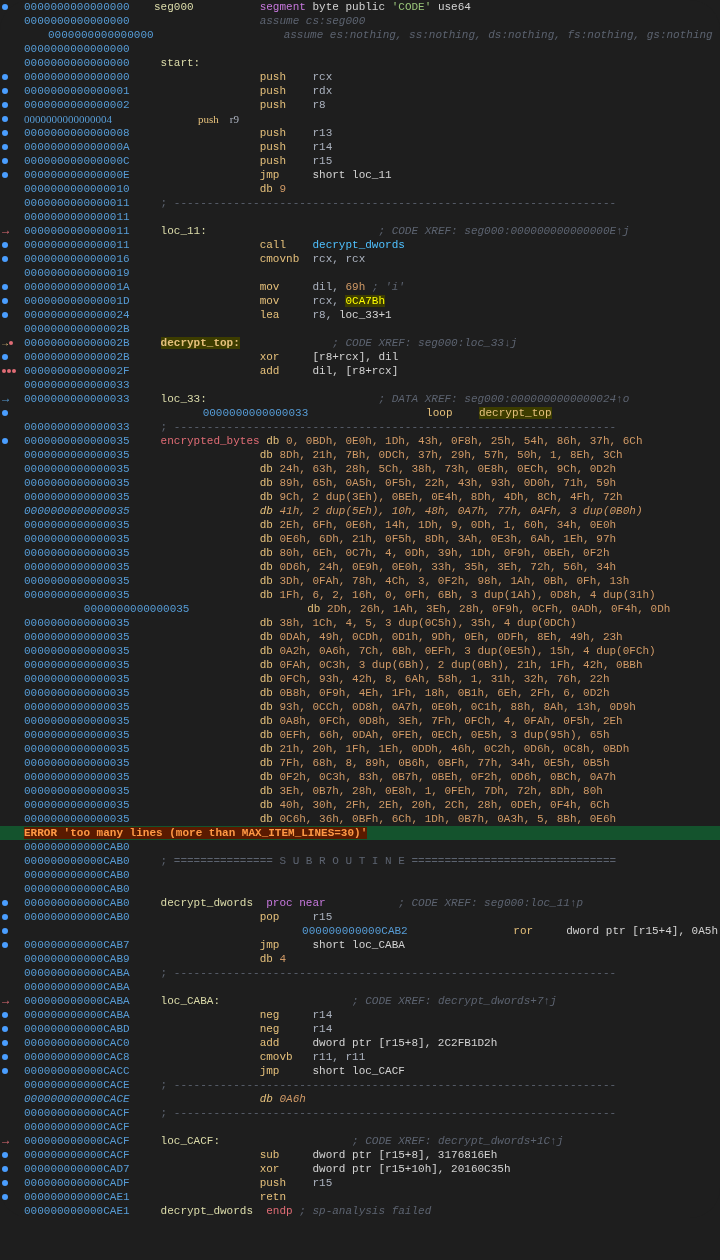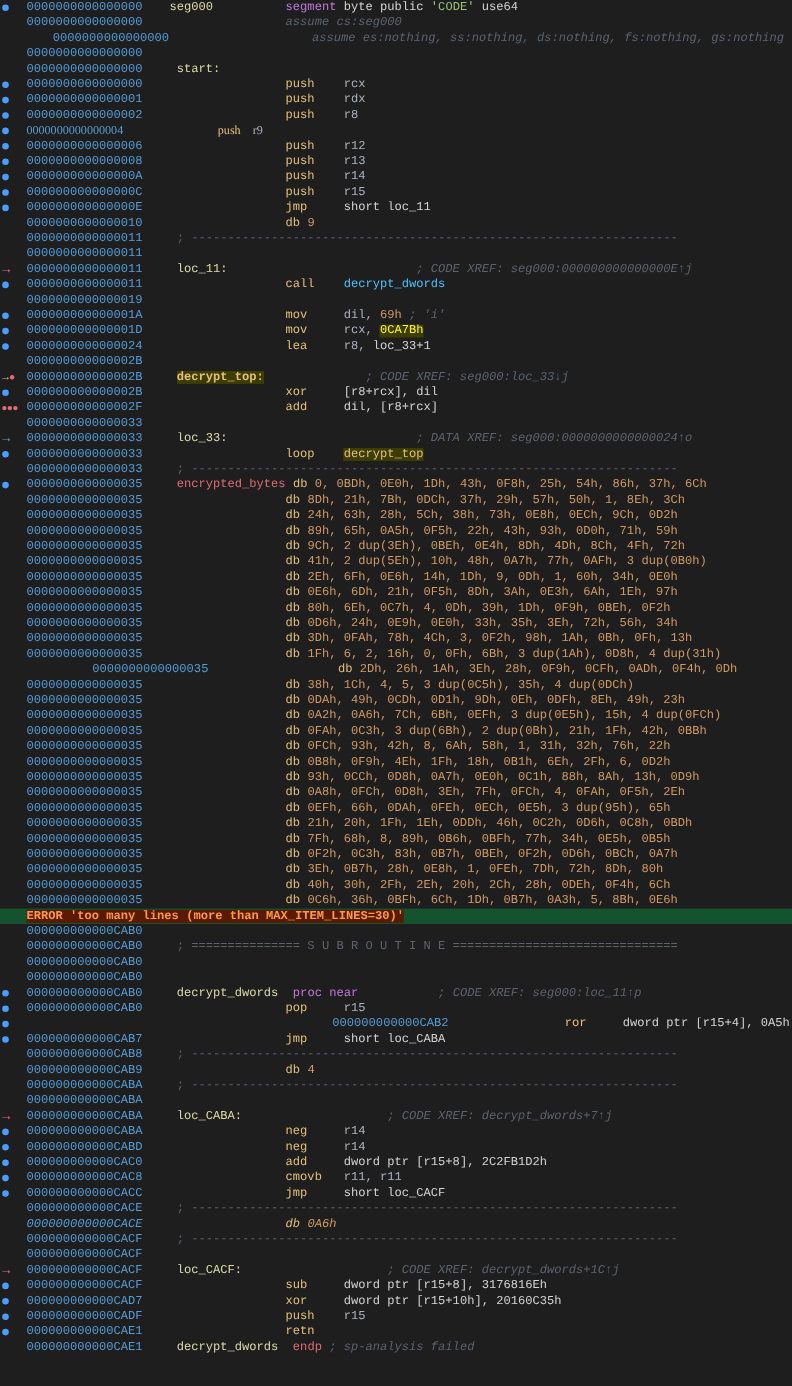--- a/index.html
+++ b/index.html
@@ -70,48 +70,48 @@
   <div id="lines-container">
       <div class="line"><span class="gutter"><span class="dot dot-blue"></span></span><span style="flex: 1 1 0%; overflow: hidden; text-overflow: ellipsis;"><span class="address">0000000000000000</span><span class="label-name">seg000</span>          <span class="seg-keyword">segment</span> <span>byte public</span> <span class="string-val">'CODE'</span> <span>use64</span></span></div>
       <div class="line"><span class="gutter"></span><span style="flex: 1 1 0%; overflow: hidden; text-overflow: ellipsis;"><span class="address">0000000000000000</span>                <span class="comment">assume cs:seg000</span></span></div>
       <div class="line"><span class="gutter"></span><span style="flex: 1 1 0%; overflow: hidden; text-overflow: ellipsis; margin-left: 24px;"><span class="address">0000000000000000</span>                <span class="comment">assume es:nothing, ss:nothing, ds:nothing, fs:nothing, gs:nothing</span></span></div>
       <div class="line"><span class="gutter"></span><span style="flex: 1 1 0%; overflow: hidden; text-overflow: ellipsis;"><span class="address">0000000000000000</span></span></div>
       <div class="line"><span class="gutter"></span><span style="flex: 1 1 0%; overflow: hidden; text-overflow: ellipsis;"><span class="address">0000000000000000</span> <span class="label-name">start:</span></span></div>
       <div class="line"><span class="gutter"><span class="dot dot-blue"></span></span><span style="flex: 1 1 0%; overflow: hidden; text-overflow: ellipsis;"><span class="address">0000000000000000</span>                <span class="mnemonic">push</span>    <span class="register">rcx</span></span></div>
       <div class="line"><span class="gutter"><span class="dot dot-blue"></span></span><span style="flex: 1 1 0%; overflow: hidden; text-overflow: ellipsis;"><span class="address">0000000000000001</span>                <span class="mnemonic">push</span>    <span class="register">rdx</span></span></div>
       <div class="line"><span class="gutter"><span class="dot dot-blue"></span></span><span style="flex: 1 1 0%; overflow: hidden; text-overflow: ellipsis;"><span class="address">0000000000000002</span>                <span class="mnemonic">push</span>    <span class="register">r8</span></span></div>
       <div class="line"><span class="gutter"><span class="dot dot-blue"></span></span><span style="flex: 1 1 0%; overflow: hidden; text-overflow: ellipsis; font-family: Liberation Serif, serif;"><span class="address">0000000000000004</span>                <span class="mnemonic">push</span>    <span class="register">r9</span></span></div>
-      <div class="line"><span class="gutter"><span class="dot dot-blue"></span></span><span style="flex: 1 1 0%; overflow: hidden; text-overflow: ellipsis;"><span class="address">0000000000000006</span>                <span class="mnemonic">push</span>    <span class="register">r12</span></span></div>
       <div class="line"><span class="gutter"><span class="dot dot-blue"></span></span><span style="flex: 1 1 0%; overflow: hidden; text-overflow: ellipsis;"><span class="address">0000000000000008</span>                <span class="mnemonic">push</span>    <span class="register">r13</span></span></div>
       <div class="line"><span class="gutter"><span class="dot dot-blue"></span></span><span style="flex: 1 1 0%; overflow: hidden; text-overflow: ellipsis;"><span class="address">000000000000000A</span>                <span class="mnemonic">push</span>    <span class="register">r14</span></span></div>
       <div class="line"><span class="gutter"><span class="dot dot-blue"></span></span><span style="flex: 1 1 0%; overflow: hidden; text-overflow: ellipsis;"><span class="address">000000000000000C</span>                <span class="mnemonic">push</span>    <span class="register">r15</span></span></div>
       <div class="line"><span class="gutter"><span class="dot dot-blue"></span></span><span style="flex: 1 1 0%; overflow: hidden; text-overflow: ellipsis;"><span class="address">000000000000000E</span>                <span class="mnemonic">jmp</span>     <span>short loc_11</span></span></div>
       <div class="line"><span class="gutter"></span><span style="flex: 1 1 0%; overflow: hidden; text-overflow: ellipsis;"><span class="address">0000000000000010</span>                <span class="mnemonic">db</span> <span class="number">9</span></span></div>
       <div class="line"><span class="gutter"></span><span style="flex: 1 1 0%; overflow: hidden; text-overflow: ellipsis;"><span class="address">0000000000000011</span> <span class="section-sep">; -------------------------------------------------------------------</span></span></div>
       <div class="line"><span class="gutter"></span><span style="flex: 1 1 0%; overflow: hidden; text-overflow: ellipsis;"><span class="address">0000000000000011</span></span></div>
       <div class="line"><span class="gutter"><span style="color:#e06c75;font-size:12px;">→</span></span><span style="flex: 1 1 0%; overflow: hidden; text-overflow: ellipsis;"><span class="address">0000000000000011</span> <span class="loc-label">loc_11:</span>                          <span class="comment-xref">; CODE XREF: seg000:000000000000000E↑j</span></span></div>
       <div class="line"><span class="gutter"><span class="dot dot-blue"></span></span><span style="flex: 1 1 0%; overflow: hidden; text-overflow: ellipsis;"><span class="address">0000000000000011</span>                <span class="mnemonic">call</span>    <span class="xref-link">decrypt_dwords</span></span></div>
+      <div class="line"><span class="gutter"><span class="dot dot-blue"></span></span><span style="flex: 1 1 0%; overflow: hidden; text-overflow: ellipsis;"><span class="address">0000000000000016</span>                <span class="mnemonic">cmovnb</span>  <span class="register">rcx, rcx</span></span></div>
       <div class="line"><span class="gutter"></span><span style="flex: 1 1 0%; overflow: hidden; text-overflow: ellipsis;"><span class="address">0000000000000019</span></span></div>
       <div class="line"><span class="gutter"><span class="dot dot-blue"></span></span><span style="flex: 1 1 0%; overflow: hidden; text-overflow: ellipsis;"><span class="address">000000000000001A</span>                <span class="mnemonic">mov</span>     <span class="register">dil,</span> <span class="number">69h</span> <span class="comment">; 'i'</span></span></div>
       <div class="line"><span class="gutter"><span class="dot dot-blue"></span></span><span style="flex: 1 1 0%; overflow: hidden; text-overflow: ellipsis;"><span class="address">000000000000001D</span>                <span class="mnemonic">mov</span>     <span class="register">rcx,</span> <span class="number highlight-yellow">0CA7Bh</span></span></div>
       <div class="line"><span class="gutter"><span class="dot dot-blue"></span></span><span style="flex: 1 1 0%; overflow: hidden; text-overflow: ellipsis;"><span class="address">0000000000000024</span>                <span class="mnemonic">lea</span>     <span class="register">r8,</span> <span>loc_33+1</span></span></div>
       <div class="line"><span class="gutter"></span><span style="flex: 1 1 0%; overflow: hidden; text-overflow: ellipsis;"><span class="address">000000000000002B</span></span></div>
       <div class="line"><span class="gutter"><span style="color:#e5c07b;font-size:10px;">→</span><span style="display:inline-block;width:4px;height:4px;background:#e06c75;border-radius:50%;margin-left:1px;"></span></span><span style="flex: 1 1 0%; overflow: hidden; text-overflow: ellipsis;"><span class="address">000000000000002B</span> <span class="highlight-yellow-label" style="background:#3d3d00;color:#e5c07b;font-weight:bold;">decrypt_top:</span>              <span class="comment-xref">; CODE XREF: seg000:loc_33↓j</span></span></div>
       <div class="line"><span class="gutter"><span class="dot dot-blue"></span></span><span style="flex: 1 1 0%; overflow: hidden; text-overflow: ellipsis;"><span class="address">000000000000002B</span>                <span class="mnemonic">xor</span>     <span>[r8+rcx], dil</span></span></div>
       <div class="line"><span class="gutter"><span style="display: inline-block; width: 4px; height: 4px; background: rgb(224, 108, 117); border-radius: 50%; margin-right: 1px;"></span><span style="display: inline-block; width: 4px; height: 4px; background: rgb(224, 108, 117); border-radius: 50%; margin-right: 1px;"></span><span style="display: inline-block; width: 4px; height: 4px; background: rgb(224, 108, 117); border-radius: 50%;"></span></span><span style="flex: 1 1 0%; overflow: hidden; text-overflow: ellipsis;"><span class="address">000000000000002F</span>                <span class="mnemonic">add</span>     <span>dil, [r8+rcx]</span></span></div>
       <div class="line"><span class="gutter"></span><span style="flex: 1 1 0%; overflow: hidden; text-overflow: ellipsis;"><span class="address">0000000000000033</span></span></div>
       <div class="line"><span class="gutter"><span style="color:#569cd6;font-size:12px;">→</span></span><span style="flex: 1 1 0%; overflow: hidden; text-overflow: ellipsis;"><span class="address">0000000000000033</span> <span class="loc-label">loc_33:</span>                          <span class="comment-xref">; DATA XREF: seg000:0000000000000024↑o</span></span></div>
-      <div class="line"><span class="gutter"><span class="dot dot-blue"></span></span><span style="flex: 1 1 0%; overflow: hidden; text-overflow: ellipsis;"><span class="address">0000000000000033</span>                <span class="mnemonic">loop</span>    <span class="highlight-yellow" style="background:#3d3d00;color:#e5c07b;">decrypt_top</span></span></div>
+      <div class="line"><span class="gutter"><span class="dot dot-blue"></span></span><span style="flex: 1 1 0%; overflow: hidden; text-overflow: ellipsis; text-align: center;"><span class="address">0000000000000033</span>                <span class="mnemonic">loop</span>    <span class="highlight-yellow" style="background:#3d3d00;color:#e5c07b;">decrypt_top</span></span></div>
       <div class="line"><span class="gutter"></span><span style="flex: 1 1 0%; overflow: hidden; text-overflow: ellipsis;"><span class="address">0000000000000033</span> <span class="section-sep">; -------------------------------------------------------------------</span></span></div>
       <div class="line"><span class="gutter"><span class="dot dot-blue"></span></span><span style="flex: 1 1 0%; overflow: hidden; text-overflow: ellipsis;"><span class="address">0000000000000035</span> <span class="data-label">encrypted_bytes</span> <span class="mnemonic">db</span> <span class="number">0, 0BDh, 0E0h, 1Dh, 43h, 0F8h, 25h, 54h, 86h, 37h, 6Ch</span></span></div>
       <div class="line"><span class="gutter"></span><span style="flex: 1 1 0%; overflow: hidden; text-overflow: ellipsis;"><span class="address">0000000000000035</span>                <span class="mnemonic">db</span> <span class="number">8Dh, 21h, 7Bh, 0DCh, 37h, 29h, 57h, 50h, 1, 8Eh, 3Ch</span></span></div>
       <div class="line"><span class="gutter"></span><span style="flex: 1 1 0%; overflow: hidden; text-overflow: ellipsis;"><span class="address">0000000000000035</span>                <span class="mnemonic">db</span> <span class="number">24h, 63h, 28h, 5Ch, 38h, 73h, 0E8h, 0ECh, 9Ch, 0D2h</span></span></div>
       <div class="line"><span class="gutter"></span><span style="flex: 1 1 0%; overflow: hidden; text-overflow: ellipsis;"><span class="address">0000000000000035</span>                <span class="mnemonic">db</span> <span class="number">89h, 65h, 0A5h, 0F5h, 22h, 43h, 93h, 0D0h, 71h, 59h</span></span></div>
       <div class="line"><span class="gutter"></span><span style="flex: 1 1 0%; overflow: hidden; text-overflow: ellipsis;"><span class="address">0000000000000035</span>                <span class="mnemonic">db</span> <span class="number">9Ch, 2 dup(3Eh), 0BEh, 0E4h, 8Dh, 4Dh, 8Ch, 4Fh, 72h</span></span></div>
-      <div class="line"><span class="gutter"></span><span style="flex: 1 1 0%; overflow: hidden; text-overflow: ellipsis;"><span class="address">0000000000000035</span>                <span class="mnemonic">db</span> <span class="number">41h, 2 dup(5Eh), 10h, 48h, 0A7h, 77h, 0AFh, 3 dup(0B0h)</span></span></div>
+      <div class="line"><span class="gutter"></span><span style="flex: 1 1 0%; overflow: hidden; text-overflow: ellipsis; font-style: italic;"><span class="address">0000000000000035</span>                <span class="mnemonic">db</span> <span class="number">41h, 2 dup(5Eh), 10h, 48h, 0A7h, 77h, 0AFh, 3 dup(0B0h)</span></span></div>
       <div class="line"><span class="gutter"></span><span style="flex: 1 1 0%; overflow: hidden; text-overflow: ellipsis;"><span class="address">0000000000000035</span>                <span class="mnemonic">db</span> <span class="number">2Eh, 6Fh, 0E6h, 14h, 1Dh, 9, 0Dh, 1, 60h, 34h, 0E0h</span></span></div>
       <div class="line"><span class="gutter"></span><span style="flex: 1 1 0%; overflow: hidden; text-overflow: ellipsis;"><span class="address">0000000000000035</span>                <span class="mnemonic">db</span> <span class="number">0E6h, 6Dh, 21h, 0F5h, 8Dh, 3Ah, 0E3h, 6Ah, 1Eh, 97h</span></span></div>
       <div class="line"><span class="gutter"></span><span style="flex: 1 1 0%; overflow: hidden; text-overflow: ellipsis;"><span class="address">0000000000000035</span>                <span class="mnemonic">db</span> <span class="number">80h, 6Eh, 0C7h, 4, 0Dh, 39h, 1Dh, 0F9h, 0BEh, 0F2h</span></span></div>
       <div class="line"><span class="gutter"></span><span style="flex: 1 1 0%; overflow: hidden; text-overflow: ellipsis;"><span class="address">0000000000000035</span>                <span class="mnemonic">db</span> <span class="number">0D6h, 24h, 0E9h, 0E0h, 33h, 35h, 3Eh, 72h, 56h, 34h</span></span></div>
       <div class="line"><span class="gutter"></span><span style="flex: 1 1 0%; overflow: hidden; text-overflow: ellipsis;"><span class="address">0000000000000035</span>                <span class="mnemonic">db</span> <span class="number">3Dh, 0FAh, 78h, 4Ch, 3, 0F2h, 98h, 1Ah, 0Bh, 0Fh, 13h</span></span></div>
       <div class="line"><span class="gutter"></span><span style="flex: 1 1 0%; overflow: hidden; text-overflow: ellipsis;"><span class="address">0000000000000035</span>                <span class="mnemonic">db</span> <span class="number">1Fh, 6, 2, 16h, 0, 0Fh, 6Bh, 3 dup(1Ah), 0D8h, 4 dup(31h)</span></span></div>
       <div class="line"><span class="gutter"></span><span style="flex: 1 1 0%; overflow: hidden; text-overflow: ellipsis; text-align: center;"><span class="address">0000000000000035</span>                <span class="mnemonic">db</span> <span class="number">2Dh, 26h, 1Ah, 3Eh, 28h, 0F9h, 0CFh, 0ADh, 0F4h, 0Dh</span></span></div>
       <div class="line"><span class="gutter"></span><span style="flex: 1 1 0%; overflow: hidden; text-overflow: ellipsis;"><span class="address">0000000000000035</span>                <span class="mnemonic">db</span> <span class="number">38h, 1Ch, 4, 5, 3 dup(0C5h), 35h, 4 dup(0DCh)</span></span></div>
       <div class="line"><span class="gutter"></span><span style="flex: 1 1 0%; overflow: hidden; text-overflow: ellipsis;"><span class="address">0000000000000035</span>                <span class="mnemonic">db</span> <span class="number">0DAh, 49h, 0CDh, 0D1h, 9Dh, 0Eh, 0DFh, 8Eh, 49h, 23h</span></span></div>
       <div class="line"><span class="gutter"></span><span style="flex: 1 1 0%; overflow: hidden; text-overflow: ellipsis;"><span class="address">0000000000000035</span>                <span class="mnemonic">db</span> <span class="number">0A2h, 0A6h, 7Ch, 6Bh, 0EFh, 3 dup(0E5h), 15h, 4 dup(0FCh)</span></span></div>
@@ -129,21 +129,20 @@
       <div class="line"><span class="gutter"></span><span style="flex: 1 1 0%; overflow: hidden; text-overflow: ellipsis;"><span class="address">0000000000000035</span>                <span class="mnemonic">db</span> <span class="number">0C6h, 36h, 0BFh, 6Ch, 1Dh, 0B7h, 0A3h, 5, 8Bh, 0E6h</span></span></div>
       <div class="line" style="background: #14532d;"><span class="gutter"></span><span style="flex: 1 1 0%; overflow: hidden; text-overflow: ellipsis;"><span style="color:#ff9944;background:#5a1a00;font-weight:bold;">ERROR 'too many lines (more than MAX_ITEM_LINES=30)'</span></span></div>
       <div class="line"><span class="gutter"></span><span style="flex: 1 1 0%; overflow: hidden; text-overflow: ellipsis;"><span class="address">000000000000CAB0</span></span></div>
       <div class="line"><span class="gutter"></span><span style="flex: 1 1 0%; overflow: hidden; text-overflow: ellipsis;"><span class="address">000000000000CAB0</span> <span class="section-sep">; =============== S U B R O U T I N E ===============================</span></span></div>
       <div class="line"><span class="gutter"></span><span style="flex: 1 1 0%; overflow: hidden; text-overflow: ellipsis;"><span class="address">000000000000CAB0</span></span></div>
       <div class="line"><span class="gutter"></span><span style="flex: 1 1 0%; overflow: hidden; text-overflow: ellipsis;"><span class="address">000000000000CAB0</span></span></div>
       <div class="line"><span class="gutter"><span class="dot dot-blue"></span></span><span style="flex: 1 1 0%; overflow: hidden; text-overflow: ellipsis;"><span class="address">000000000000CAB0</span> <span class="label-name">decrypt_dwords</span>  <span class="seg-keyword">proc near</span>           <span class="comment-xref">; CODE XREF: seg000:loc_11↑p</span></span></div>
       <div class="line"><span class="gutter"><span class="dot dot-blue"></span></span><span style="flex: 1 1 0%; overflow: hidden; text-overflow: ellipsis;"><span class="address">000000000000CAB0</span>                <span class="mnemonic">pop</span>     <span class="register">r15</span></span></div>
       <div class="line"><span class="gutter"><span class="dot dot-blue"></span></span><span style="flex: 1 1 0%; overflow: hidden; text-overflow: ellipsis; text-align: right;"><span class="address">000000000000CAB2</span>                <span class="mnemonic">ror</span>     <span>dword ptr [r15+4], 0A5h</span></span></div>
       <div class="line"><span class="gutter"><span class="dot dot-blue"></span></span><span style="flex: 1 1 0%; overflow: hidden; text-overflow: ellipsis;"><span class="address">000000000000CAB7</span>                <span class="mnemonic">jmp</span>     <span>short loc_CABA</span></span></div>
-      <div class="line"><span class="gutter"></span><span style="flex: 1 1 0%; overflow: hidden; text-overflow: ellipsis;"><span class="address">000000000000CAB8</span> <span class="section-sep">; -------------------------------------------------------------------</span></span></div>
       <div class="line"><span class="gutter"></span><span style="flex: 1 1 0%; overflow: hidden; text-overflow: ellipsis;"><span class="address">000000000000CAB9</span>                <span class="mnemonic">db</span> <span class="number">4</span></span></div>
       <div class="line"><span class="gutter"></span><span style="flex: 1 1 0%; overflow: hidden; text-overflow: ellipsis;"><span class="address">000000000000CABA</span> <span class="section-sep">; -------------------------------------------------------------------</span></span></div>
       <div class="line"><span class="gutter"></span><span style="flex: 1 1 0%; overflow: hidden; text-overflow: ellipsis;"><span class="address">000000000000CABA</span></span></div>
       <div class="line"><span class="gutter"><span style="color:#e06c75;font-size:12px;">→</span></span><span style="flex: 1 1 0%; overflow: hidden; text-overflow: ellipsis;"><span class="address">000000000000CABA</span> <span class="loc-label">loc_CABA:</span>                    <span class="comment-xref">; CODE XREF: decrypt_dwords+7↑j</span></span></div>
       <div class="line"><span class="gutter"><span class="dot dot-blue"></span></span><span style="flex: 1 1 0%; overflow: hidden; text-overflow: ellipsis;"><span class="address">000000000000CABA</span>                <span class="mnemonic">neg</span>     <span class="register">r14</span></span></div>
       <div class="line"><span class="gutter"><span class="dot dot-blue"></span></span><span style="flex: 1 1 0%; overflow: hidden; text-overflow: ellipsis;"><span class="address">000000000000CABD</span>                <span class="mnemonic">neg</span>     <span class="register">r14</span></span></div>
       <div class="line"><span class="gutter"><span class="dot dot-blue"></span></span><span style="flex: 1 1 0%; overflow: hidden; text-overflow: ellipsis;"><span class="address">000000000000CAC0</span>                <span class="mnemonic">add</span>     <span>dword ptr [r15+8], 2C2FB1D2h</span></span></div>
       <div class="line"><span class="gutter"><span class="dot dot-blue"></span></span><span style="flex: 1 1 0%; overflow: hidden; text-overflow: ellipsis;"><span class="address">000000000000CAC8</span>                <span class="mnemonic">cmovb</span>   <span class="register">r11, r11</span></span></div>
       <div class="line"><span class="gutter"><span class="dot dot-blue"></span></span><span style="flex: 1 1 0%; overflow: hidden; text-overflow: ellipsis;"><span class="address">000000000000CACC</span>                <span class="mnemonic">jmp</span>     <span>short loc_CACF</span></span></div>
       <div class="line"><span class="gutter"></span><span style="flex: 1 1 0%; overflow: hidden; text-overflow: ellipsis;"><span class="address">000000000000CACE</span> <span class="section-sep">; -------------------------------------------------------------------</span></span></div>

